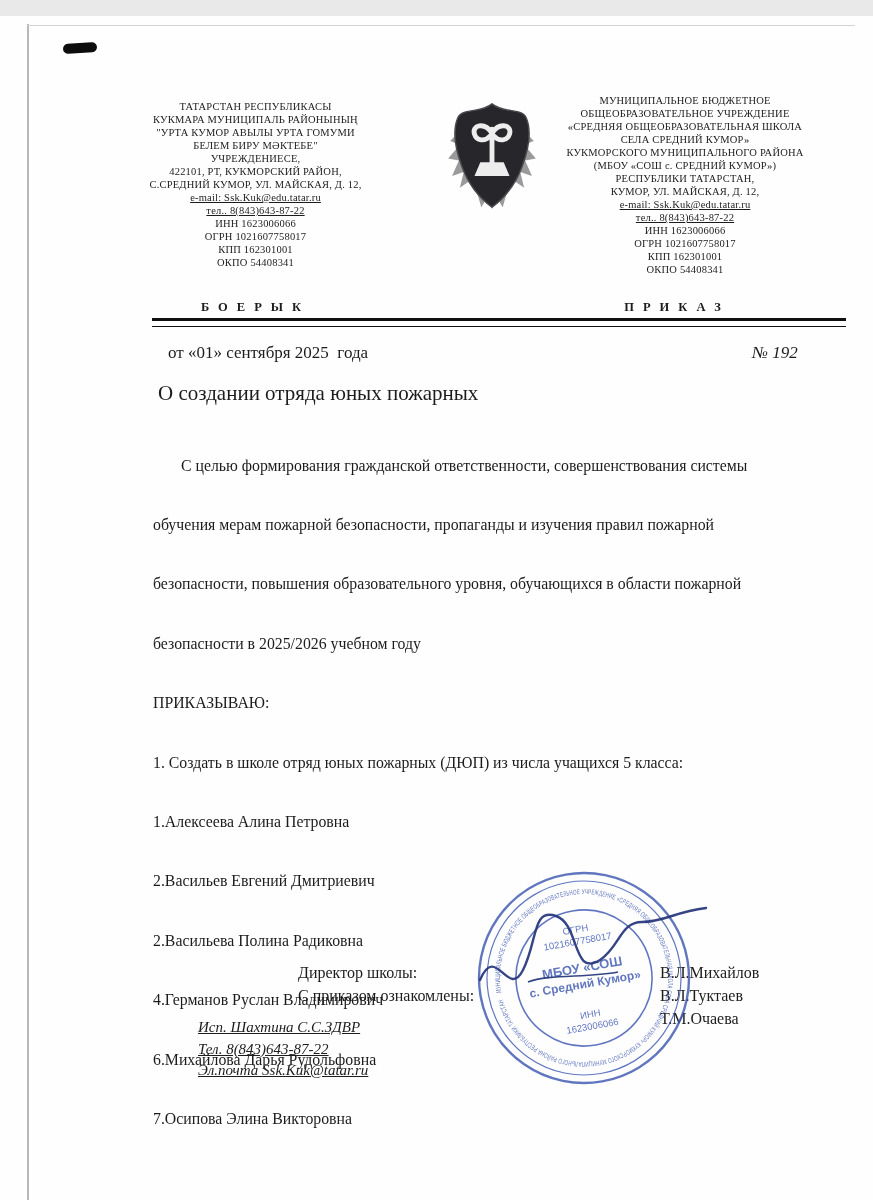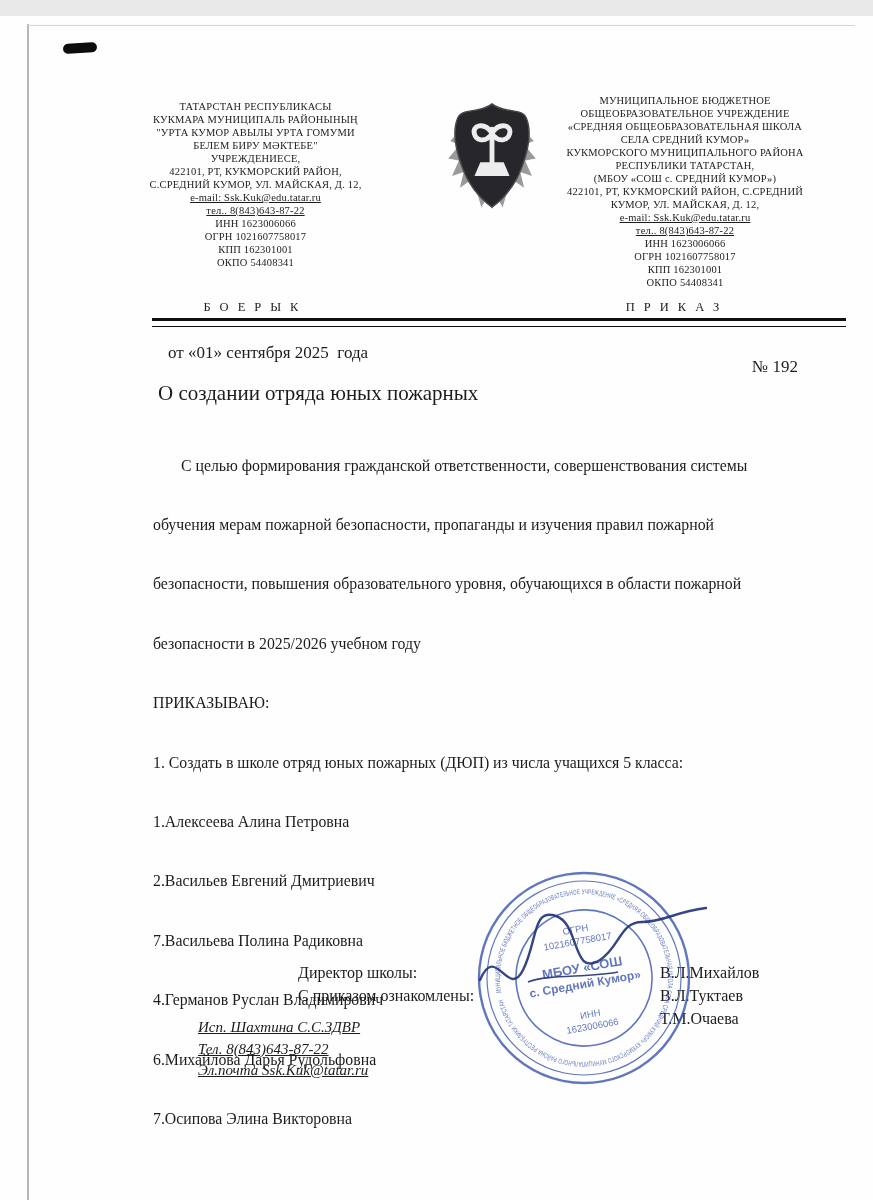--- a/index.html
+++ b/index.html
@@ -12,29 +12,29 @@
   .abs{position:absolute;}
   
   .edge-l{left:27px; top:8px; width:2px; height:1180px; background:#b8b8b8;}
   .edge-t{left:27px; top:9px; width:828px; height:1px; background:#d4d4d4;}
   .blob{left:63px; top:27px; width:34px; height:10px; background:#0d0d0d; border-radius:5px; transform:rotate(-4deg);}
   
   .org{font-size:10.5px; line-height:13px; text-align:center; letter-spacing:.2px;}
   .org-left{left:148px; top:84px; width:215px;}
   .org-right{left:520px; top:78px; width:330px;}
   .org .u{text-decoration:underline;}
-  .caption{font-weight:normal; font-size:12.5px; letter-spacing:9px; text-align:center;}
+  .caption{font-weight:bold; font-size:12.5px; letter-spacing:9px; text-align:center;}
   .cap-left{left:148px; top:284px; width:215px;}
   .cap-right{left:512px; top:284px; width:330px;}
   
   .rule{left:152px; top:302px; width:694px; height:5px; border-top:3.5px solid #101010; border-bottom:1.8px solid #101010;}
   
   .meta{font-size:17px; white-space:pre-wrap;}
   .meta-date{left:168px; top:327px;}
-  .meta-num{left:752px; top:341px;}
+  .meta-num{left:752px; top:327px;font-style:italic;}
   .subject{left:158px; top:365px; font-size:21px;}
   .body{left:153px; top:400px; width:694px; font-size:15.8px; line-height:19.8px; white-space:pre-wrap;}
   .line{min-height:19.8px;}
   .line.indent{text-indent:28px;}
   
   .sig{font-size:16px;}
   .sig-dir{left:298px; top:948px;text-align:center;}
   .sig-ack{left:298px; top:971px;}
   .name0{left:660px; top:948px;}
   .name1{left:660px; top:971px;}
@@ -72,23 +72,22 @@
     <div>КПП 162301001</div>
     <div>ОКПО 54408341</div>
   </div>
 
   <div class="abs org org-right">
     <div>МУНИЦИПАЛЬНОЕ БЮДЖЕТНОЕ</div>
     <div>ОБЩЕОБРАЗОВАТЕЛЬНОЕ УЧРЕЖДЕНИЕ</div>
     <div>«СРЕДНЯЯ ОБЩЕОБРАЗОВАТЕЛЬНАЯ ШКОЛА</div>
     <div>СЕЛА СРЕДНИЙ КУМОР»</div>
     <div>КУКМОРСКОГО МУНИЦИПАЛЬНОГО РАЙОНА</div>
+    <div>(МБОУ «СОШ с. СРЕДНИЙ КУМОР»)</div>
     <div>РЕСПУБЛИКИ ТАТАРСТАН,</div>
-    <div>(МБОУ «СОШ с. СРЕДНИЙ КУМОР»)</div>
-    <div>422101, РТ, КУКМОРСКИЙ РАЙОН, С.СРЕДНИЙ</div>
     <div>КУМОР, УЛ. МАЙСКАЯ, Д. 12,</div>
     <div class="u">e-mail: Ssk.Kuk@edu.tatar.ru</div>
     <div class="u">тел.. 8(843)643-87-22</div>
     <div>ИНН 1623006066</div>
     <div>ОГРН 1021607758017</div>
     <div>КПП 162301001</div>
     <div>ОКПО 54408341</div>
   </div>
 
   <svg class="abs emblem" width="88" height="112" viewBox="0 0 90 115">
@@ -116,21 +115,21 @@
 
   <div class="abs body">
     <div class="line indent">С целью формирования гражданской ответственности, совершенствования системы</div>
     <div class="line">обучения мерам пожарной безопасности, пропаганды и изучения правил пожарной</div>
     <div class="line">безопасности, повышения образовательного уровня, обучающихся в области пожарной</div>
     <div class="line">безопасности в 2025/2026 учебном году</div>
     <div class="line">ПРИКАЗЫВАЮ:</div>
     <div class="line">1. Создать в школе отряд юных пожарных (ДЮП) из числа учащихся 5 класса:</div>
     <div class="line">1.Алексеева Алина Петровна</div>
     <div class="line">2.Васильев Евгений Дмитриевич</div>
-    <div class="line">7.Васильева Полина Радиковна</div>
+    <div class="line">2.Васильева Полина Радиковна</div>
     <div class="line">4.Германов Руслан Владимирович</div>
     <div class="line">6.Михайлова Дарья Рудольфовна</div>
     <div class="line">7.Осипова Элина Викторовна</div>
     
     
     
     
     
     
     

